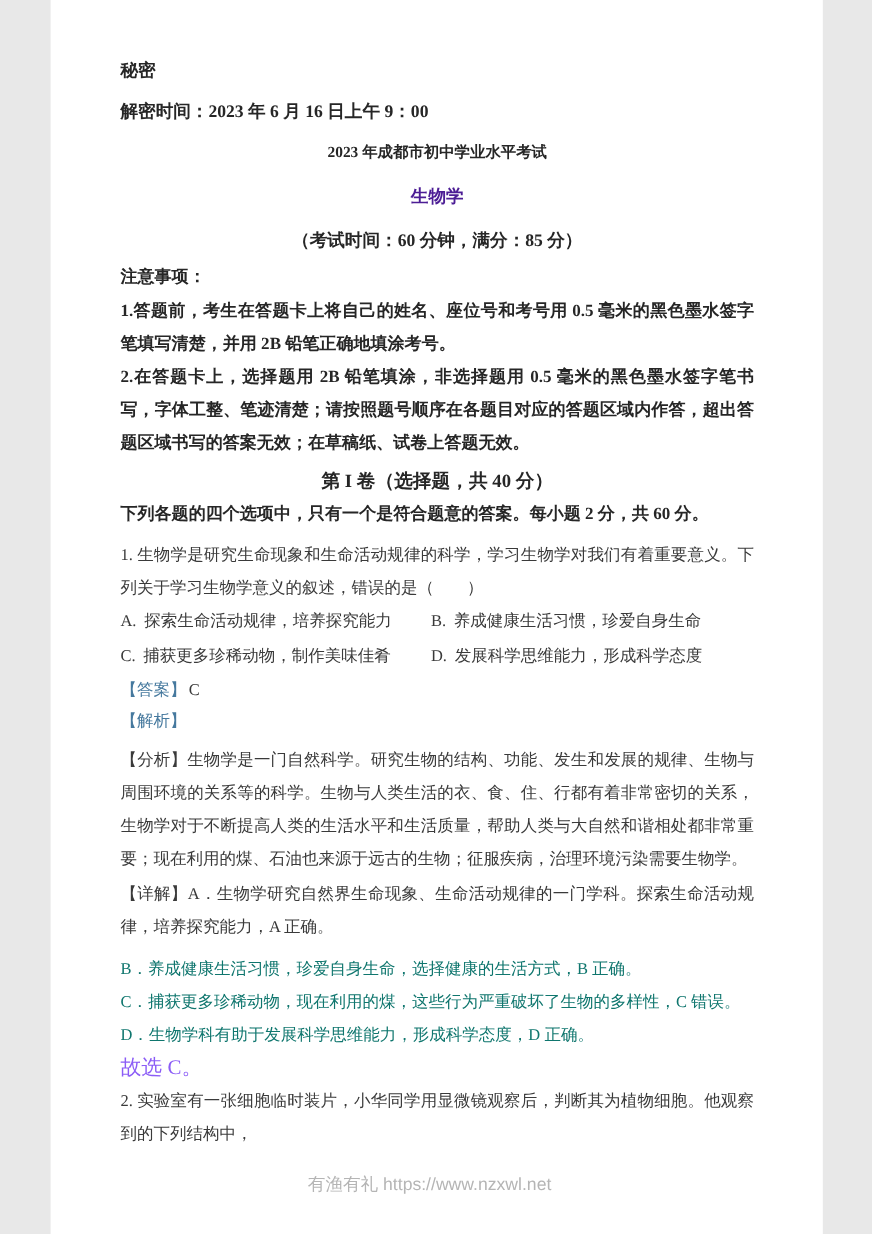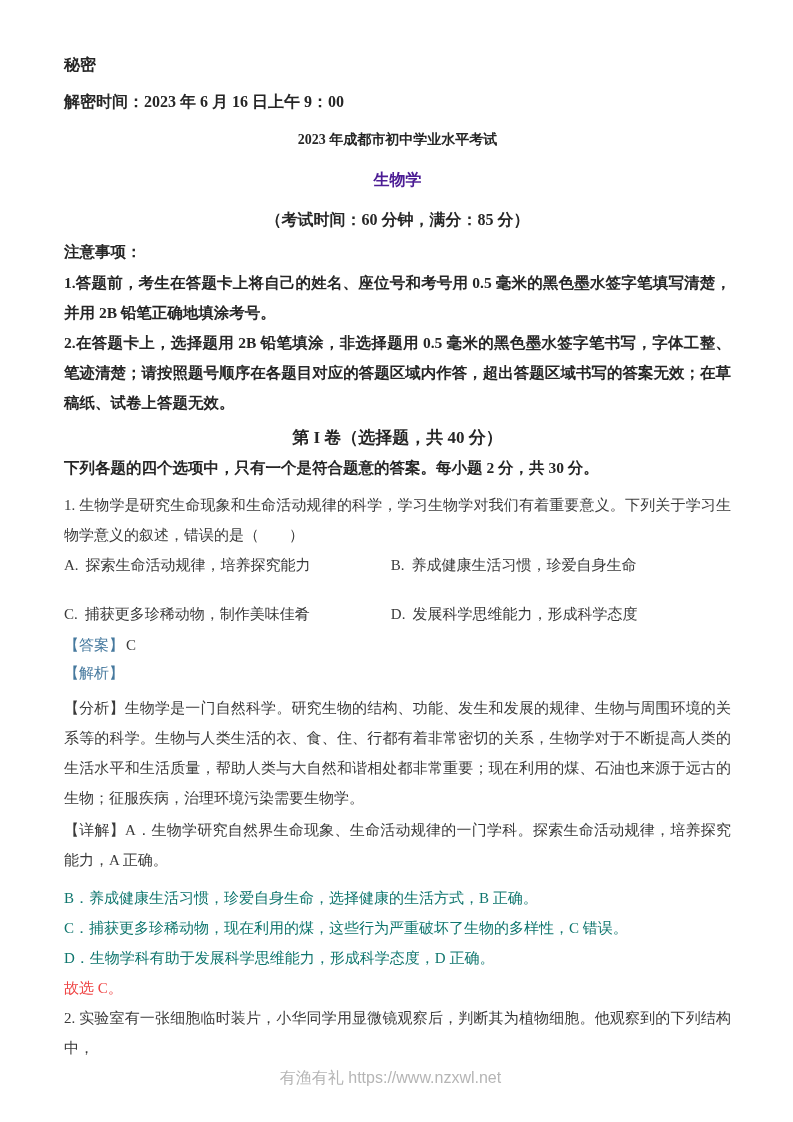--- a/index.html
+++ b/index.html
@@ -1,18 +1,18 @@
 <!DOCTYPE html>
 <html><head>
 <meta charset="utf-8">
 <style>
   html,body { margin:0; padding:0; background:#e8e8e8; }
   .page {
     position: relative;
-    width: 793px;
+    width: 702px;
     height: 1122px;
     margin: 0 auto;
     background: #ffffff;
     font-family: "Liberation Serif", "DejaVu Serif", serif;
     color: #333333;
     box-sizing: border-box;
     overflow: hidden;
   }
   .content { padding: 54px 62px 0 64px; }
 
@@ -25,34 +25,34 @@
 
   .notice-heading { font-size:15.5px; line-height:24px; font-weight:bold; color:#262626; margin-top:8px; }
   .notice-item  { font-size:15.5px; line-height:30px; font-weight:bold; color:#262626; text-align:justify; margin:0; }
   .notice-item:first-of-type { margin-top:4px; }
 
   .section-heading { font-size:17px; line-height:28px; font-weight:bold; color:#262626; text-align:center; margin-top:6px; }
   .instruction  { font-size:15.5px; line-height:28px; font-weight:bold; color:#262626; margin-top:2px; }
 
   .stem { font-size:15px; line-height:30px; color:#3a3a3a; text-align:justify; margin:0; margin-top:8px; }
 
-  .options { display:grid; grid-template-columns: 49% 51%; row-gap:19px; margin-top:0; }
+  .options { display:grid; grid-template-columns: 49% 51%; row-gap:2px; margin-top:0; }
   .option  { font-size:15px; line-height:30px; color:#3a3a3a; }
   .option .opt-label { margin-right:7px; }
 
   .answer-line  { font-size:15px; line-height:28px; margin-top:2px; }
   .explain-line { font-size:15px; line-height:28px; }
   .tag-blue     { color:#46799e; }
   .answer-value { color:#3a3a3a; margin-left:2px; }
 
   .analysis { font-size:15px; line-height:30px; color:#3a3a3a; text-align:justify; margin:0; margin-top:6px; }
   .detail   { font-size:15px; line-height:30px; color:#3a3a3a; text-align:justify; margin:0; margin-top:2px; }
   .detail-item { font-size:15px; line-height:30px; color:#0f766e; text-align:justify; margin:0; }
   .detail-item.first-gap { margin-top:8px; }
-  .conclusion { font-size:15px; line-height:30px; color:#ef4444; margin:0; }
+  .conclusion { font-size:19px; line-height:30px; color:#8b5cf6; margin:0; }
   .q2-stem { font-size:15px; line-height:30px; color:#3a3a3a; text-align:justify; margin:0; }
 
   .footer {
     position:absolute; left:0; right:12px; top:1066px;
     text-align:center;
     font-family:"Liberation Sans","DejaVu Sans",sans-serif;
     font-size:16px; line-height:24px; color:#b5b5b5;
   }
 </style>
 </head>
@@ -66,21 +66,21 @@
 
     <div class="doc-title">2023 年成都市初中学业水平考试</div>
     <div class="doc-subject">生物学</div>
     <div class="exam-meta">（考试时间：60 分钟，满分：85 分）</div>
 
     <div class="notice-heading">注意事项：</div>
     <p class="notice-item">1.答题前，考生在答题卡上将自己的姓名、座位号和考号用 0.5 毫米的黑色墨水签字笔填写清楚，并用 2B 铅笔正确地填涂考号。</p>
     <p class="notice-item">2.在答题卡上，选择题用 2B 铅笔填涂，非选择题用 0.5 毫米的黑色墨水签字笔书写，字体工整、笔迹清楚；请按照题号顺序在各题目对应的答题区域内作答，超出答题区域书写的答案无效；在草稿纸、试卷上答题无效。</p>
 
     <div class="section-heading">第 I 卷（选择题，共 40 分）</div>
-    <div class="instruction">下列各题的四个选项中，只有一个是符合题意的答案。每小题 2 分，共 30 分。</div>
+    <div class="instruction">下列各题的四个选项中，只有一个是符合题意的答案。每小题 2 分，共 60 分。</div>
 
     <p class="stem">1. 生物学是研究生命现象和生命活动规律的科学，学习生物学对我们有着重要意义。下列关于学习生物学意义的叙述，错误的是（　　）</p>
 
     <div class="options">
       <div class="option">
         <span class="opt-label">A.</span><span>探索生命活动规律，培养探究能力</span>
       </div>
       <div class="option">
         <span class="opt-label">B.</span><span>养成健康生活习惯，珍爱自身生命</span>
       </div>

